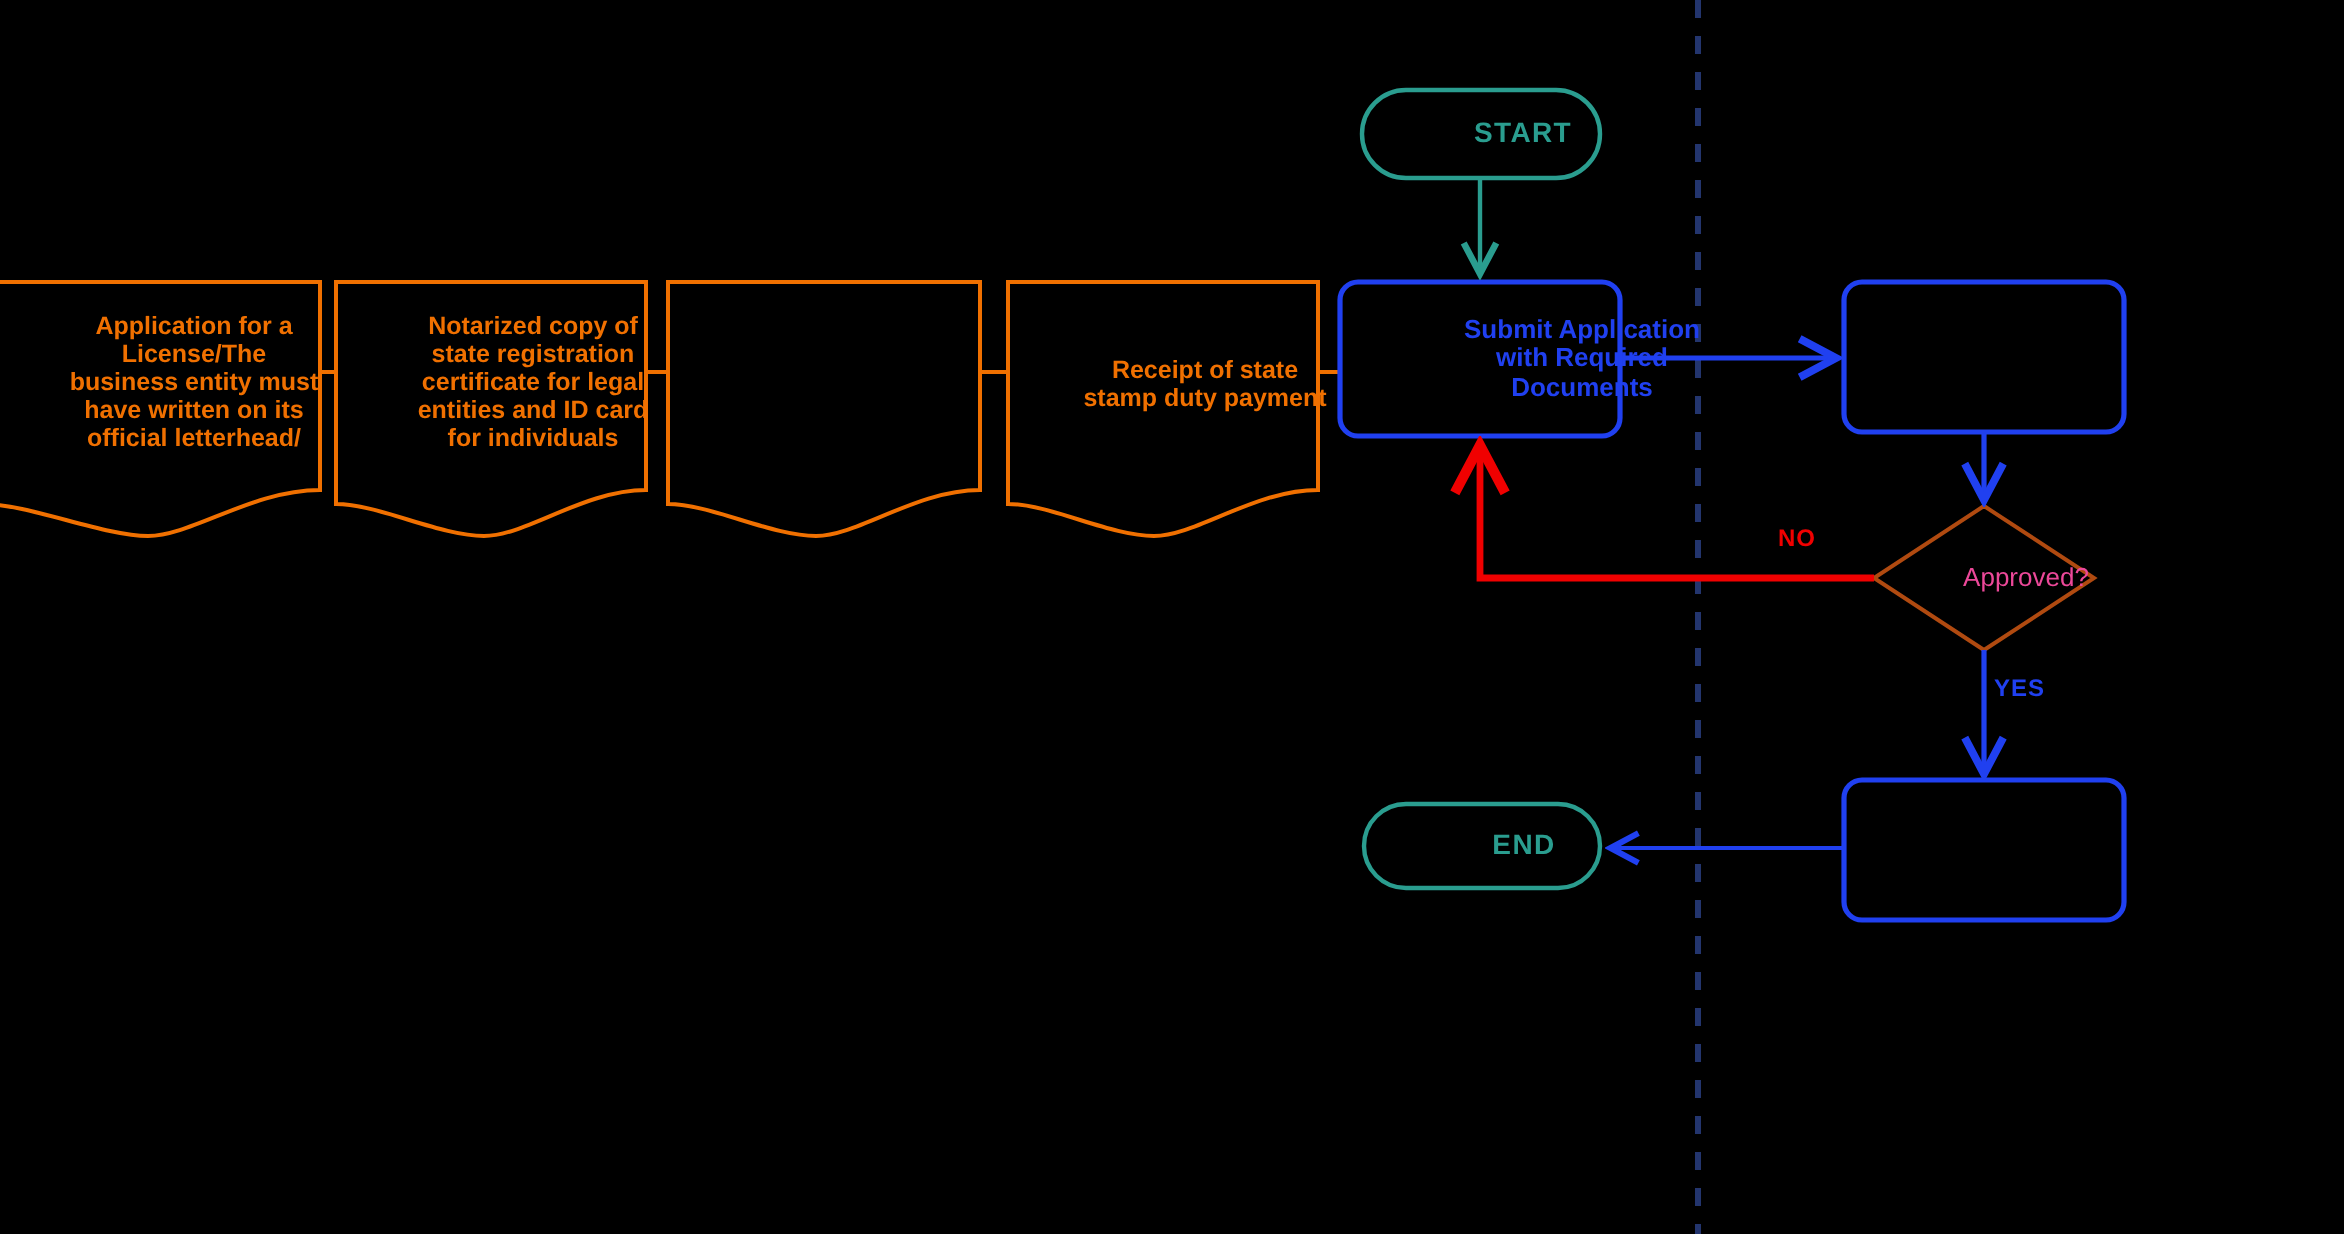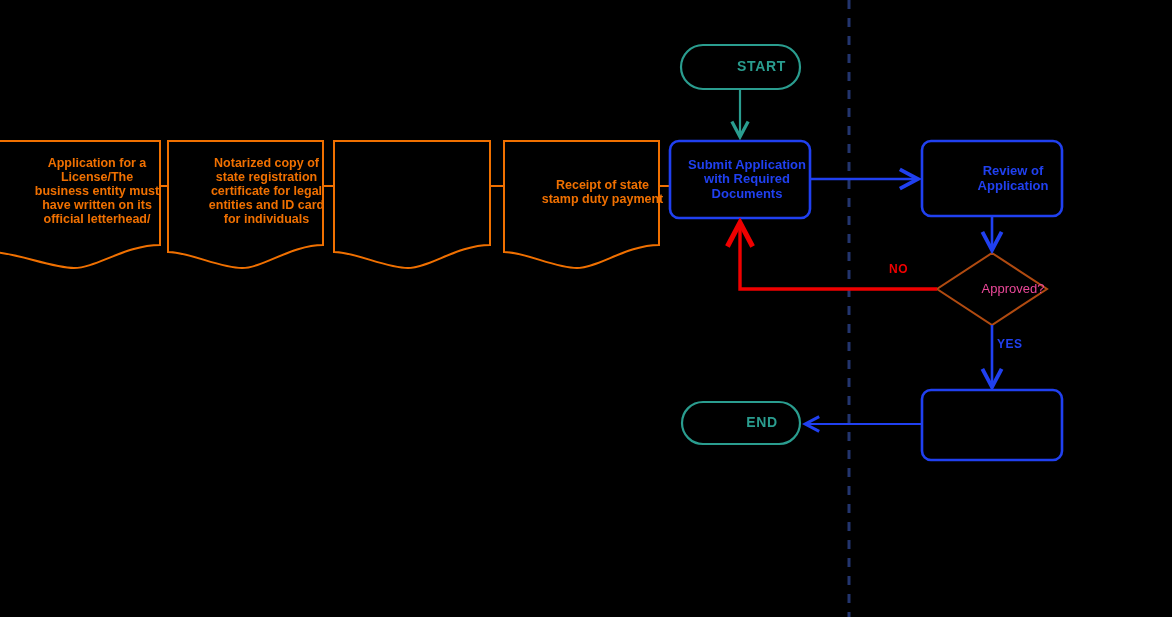--- a/index.html
+++ b/index.html
@@ -131,24 +131,22 @@
 state registration
 certificate for legal
 entities and ID card
 for individuals</div>
   <div class="nodelabel doclabel" style="left:504px; top:146px; width:155px; height:92px;">Receipt of state
 stamp duty payment</div>
 
   <div class="nodelabel termlabel" style="left:681px; top:45px; width:119px; height:44px;">START</div>
   <div class="nodelabel termlabel" style="left:682px; top:402px; width:118px; height:42px;">END</div>
 
-  <div class="nodelabel proclabel" style="left:662px; top:141px; width:128px; height:77px;">Submit Application
+  <div class="nodelabel proclabel" style="left:706px; top:141px; width:128px; height:77px;">Submit Application
 with Required
 Documents</div>
-  <div class="nodelabel proclabel" style="left:922px; top:141px; width:140px; height:75px;">Review of
-Application</div>
 
   <div class="nodelabel declabel" style="left:937px; top:272px; width:110px; height:34px;">Approved?</div>
 
   <div class="edgelabel edge-no" style="left:889px; top:262px;">NO</div>
   <div class="edgelabel edge-yes" style="left:997px; top:337px;">YES</div>
 
 </div>
 
 </body></html>

